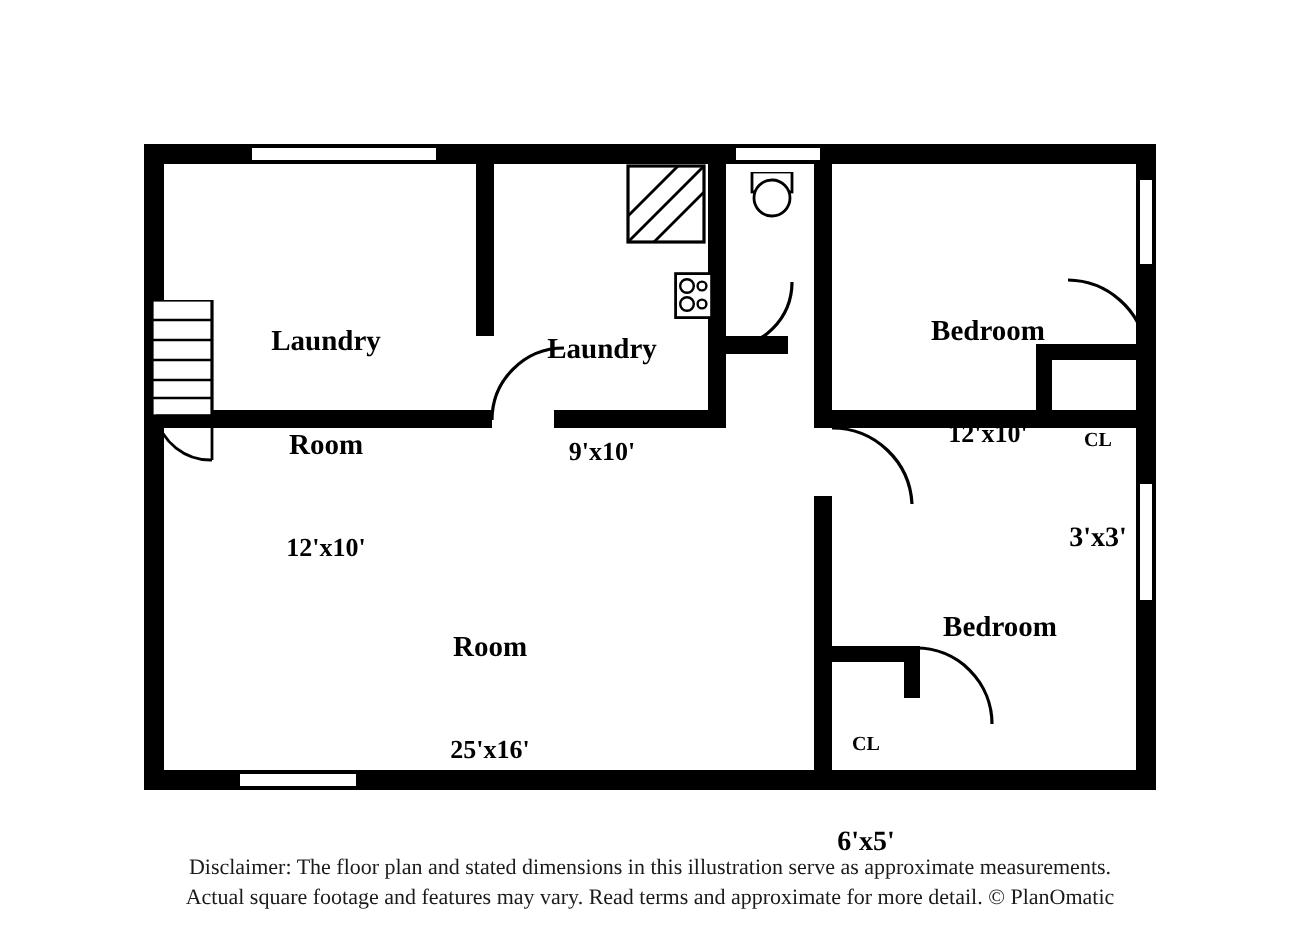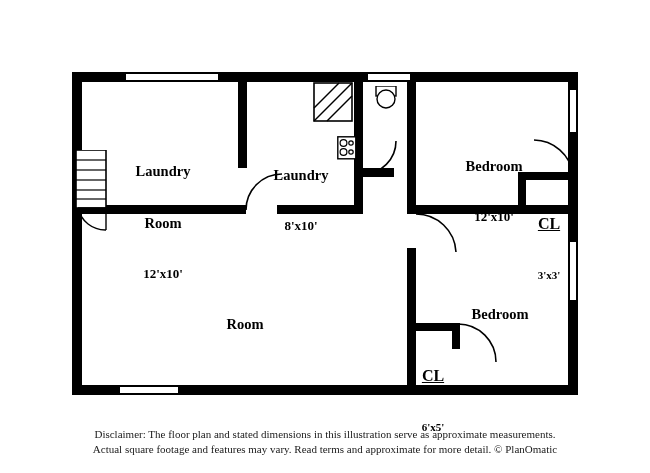--- a/index.html
+++ b/index.html
@@ -42,25 +42,24 @@
   .label .ln {
     display: block;
   }
   .room-name {
     font-size: 14.5px;
   }
   .room-dim {
     font-size: 13px;
   }
   .cl-name {
-    font-size: 16px;
-    text-decoration: underline;
+    font-size: 10px;
   }
   .cl-dim {
-    font-size: 11px;
+    font-size: 14px;
   }
   .disclaimer {
     position: absolute;
     left: 0;
     width: 650px;
     text-align: center;
     font-size: 11px;
     line-height: 1.35;
     font-family: "Liberation Serif", serif;
     color: #1a1a1a;
@@ -200,35 +199,36 @@
   </div>
 
   <div class="label" style="left:105px; top:127px; width:116px;">
     <span class="ln room-name">Laundry</span>
     <span class="ln room-name">Room</span>
     <span class="ln room-dim">12'x10'</span>
   </div>
 
   <div class="label" style="left:249px; top:131px; width:104px;">
     <span class="ln room-name">Laundry</span>
-    <span class="ln room-dim">8'x10'</span>
+    <span class="ln room-dim">9'x10'</span>
   </div>
 
   <div class="label" style="left:420px; top:122px; width:148px;">
     <span class="ln room-name">Bedroom</span>
     <span class="ln room-dim">12'x10'</span>
   </div>
 
   <div class="label" style="left:521px; top:179px; width:56px;">
     <span class="ln cl-name">CL</span>
     <span class="ln cl-dim">3'x3'</span>
   </div>
 
   <div class="label" style="left:176px; top:280px; width:138px;">
     <span class="ln room-name">Room</span>
+    <span class="ln room-dim">25'x16'</span>
   </div>
 
   <div class="label" style="left:426px; top:270px; width:148px;">
     <span class="ln room-name">Bedroom</span>
   </div>
 
   <div class="label" style="left:408px; top:331px; width:50px;">
     <span class="ln cl-name">CL</span>
     <span class="ln cl-dim">6'x5'</span>
   </div>

